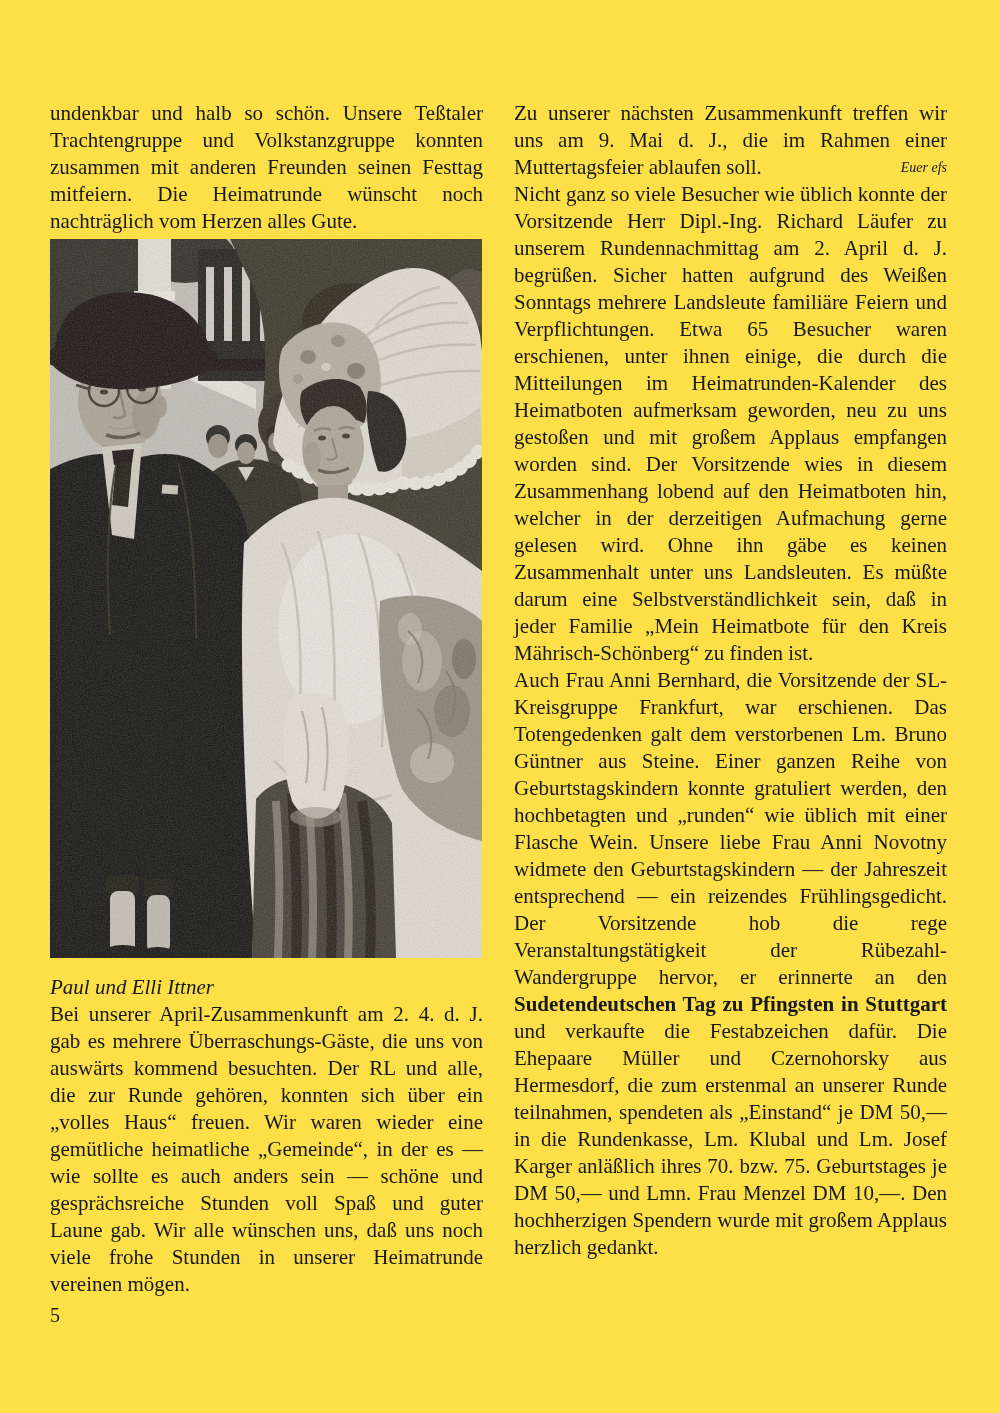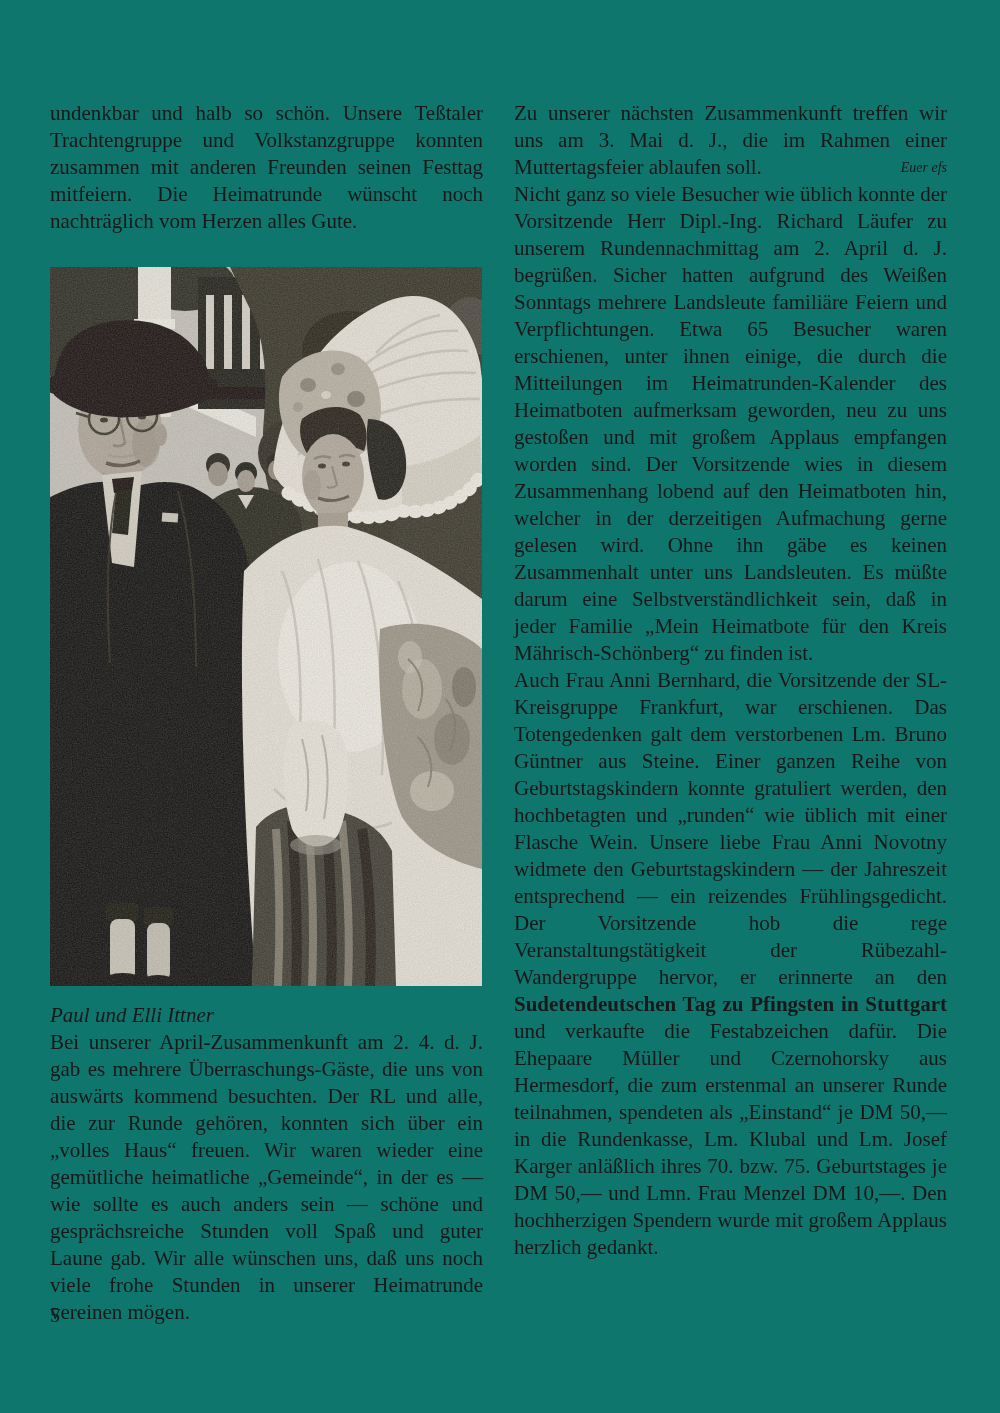--- a/index.html
+++ b/index.html
@@ -1,31 +1,31 @@
 <!DOCTYPE html>
 <html lang="de"><head>
 <meta charset="utf-8">
 <style>
   html,body{margin:0;padding:0;background:#ffffff;}
   .page{
     position:relative;width:1000px;height:1413px;margin:0 auto;
-    background:#0f766e;overflow:hidden;
+    background:#fde047;overflow:hidden;
     font-family:"Liberation Serif","DejaVu Serif",serif;color:#181818;
   }
   .col{position:absolute;top:100px;width:433px;}
   .col-left{left:50px;}
   .col-right{left:514px;}
   p.body{
     margin:0;font-size:21px;line-height:27px;text-align:justify;
     hyphens:auto;-webkit-hyphens:auto;
   }
   .mt5{margin-top:5px;}
   .mt7{margin-top:7px;}
   .mt26{margin-top:26px;}
-  figure.photo{margin:32px 0 0 0;padding:0;}
+  figure.photo{margin:4px 0 0 0;padding:0;}
   figure.photo svg{display:block;}
   figcaption.caption{
     margin-top:16px;font-style:italic;font-size:21px;line-height:27px;
   }
   .sig-holder{position:relative;}
   .signature{
     position:absolute;right:0;bottom:0;font-style:italic;font-size:14px;
   }
   h2.section-heading{
     margin:22px 0 0 0;font-size:22px;line-height:28px;font-weight:bold;
@@ -209,21 +209,21 @@
         <rect width="432" height="719" filter="url(#grain-dark)" opacity="0.2"></rect>
       </svg>
       <figcaption class="caption">Paul und Elli Ittner</figcaption>
     </figure>
 
     <p class="body mt26">Bei unserer April-Zusammenkunft am 2. 4. d. J. gab es mehrere Überraschungs-Gäste, die uns von auswärts kommend besuchten. Der RL und alle, die zur Runde gehören, konnten sich über ein „volles Haus“ freuen. Wir waren wieder eine gemütliche heimatliche „Gemeinde“, in der es — wie sollte es auch anders sein — schöne und gesprächsreiche Stunden voll Spaß und guter Laune gab. Wir alle wünschen uns, daß uns noch viele frohe Stunden in unserer Heimatrunde vereinen mögen.</p>
   </div>
 
   <div class="col col-right">
 
-    <p class="body mt5 sig-holder"><span>Zu unserer nächsten Zusammenkunft treffen wir uns am 3. Mai d. J., die im Rahmen einer Muttertagsfeier ablaufen soll.</span><span class="signature">Euer efs</span></p>
+    <p class="body mt5 sig-holder"><span>Zu unserer nächsten Zusammenkunft treffen wir uns am 9. Mai d. J., die im Rahmen einer Muttertagsfeier ablaufen soll.</span><span class="signature">Euer efs</span></p>
 
 
     <p class="body mt7">Nicht ganz so viele Besucher wie üblich konnte der Vorsitzende Herr Dipl.-Ing. Richard Läufer zu unserem Rundennachmittag am 2. April d. J. begrüßen. Sicher hatten aufgrund des Weißen Sonntags mehrere Landsleute familiäre Feiern und Verpflichtungen. Etwa 65 Besucher waren erschienen, unter ihnen einige, die durch die Mitteilungen im Heimatrunden-Kalender des Heimatboten aufmerksam geworden, neu zu uns gestoßen und mit großem Applaus empfangen worden sind. Der Vorsitzende wies in diesem Zusammenhang lobend auf den Heimatboten hin, welcher in der derzeitigen Aufmachung gerne gelesen wird. Ohne ihn gäbe es keinen Zusammenhalt unter uns Landsleuten. Es müßte darum eine Selbstverständlichkeit sein, daß in jeder Familie „Mein Heimatbote für den Kreis Mährisch-Schönberg“ zu finden ist.</p>
 
     <p class="body mt5"><span>Auch Frau Anni Bernhard, die Vorsitzende der SL-Kreisgruppe Frankfurt, war erschienen. Das Totengedenken galt dem verstorbenen Lm. Bruno Güntner aus Steine. Einer ganzen Reihe von Geburtstagskindern konnte gratuliert werden, den hochbetagten und „runden“ wie üblich mit einer Flasche Wein. Unsere liebe Frau Anni Novotny widmete den Geburtstagskindern — der Jahreszeit entsprechend — ein reizendes Frühlingsgedicht. Der Vorsitzende hob die rege Veranstaltungstätigkeit der Rübezahl-Wandergruppe hervor, er erinnerte an den </span><strong>Sudetendeutschen Tag zu Pfingsten in Stuttgart</strong><span> und verkaufte die Festabzeichen dafür. Die Ehepaare Müller und Czernohorsky aus Hermesdorf, die zum erstenmal an unserer Runde teilnahmen, spendeten als „Einstand“ je DM 50,— in die Rundenkasse, Lm. Klubal und Lm. Josef Karger anläßlich ihres 70. bzw. 75. Geburtstages je DM 50,— und Lmn. Frau Menzel DM 10,—. Den hochherzigen Spendern wurde mit großem Applaus herzlich gedankt.</span></p>
   </div>
 
   <div class="page-number">5</div>
 </div>
 

